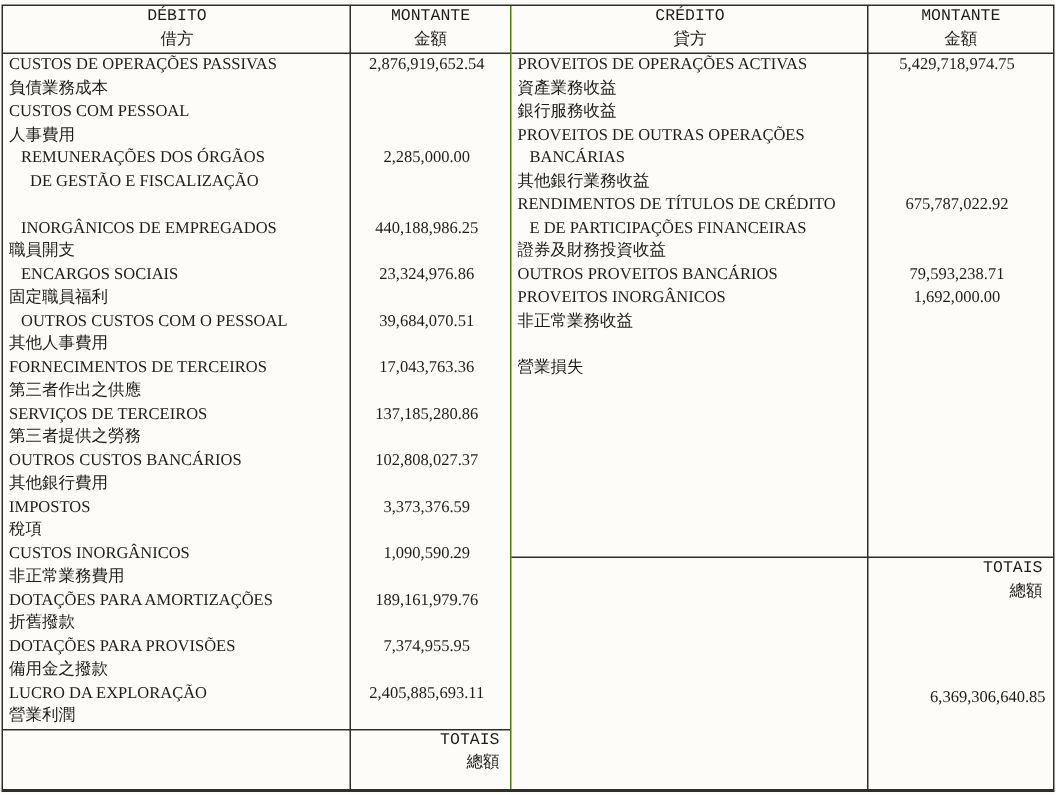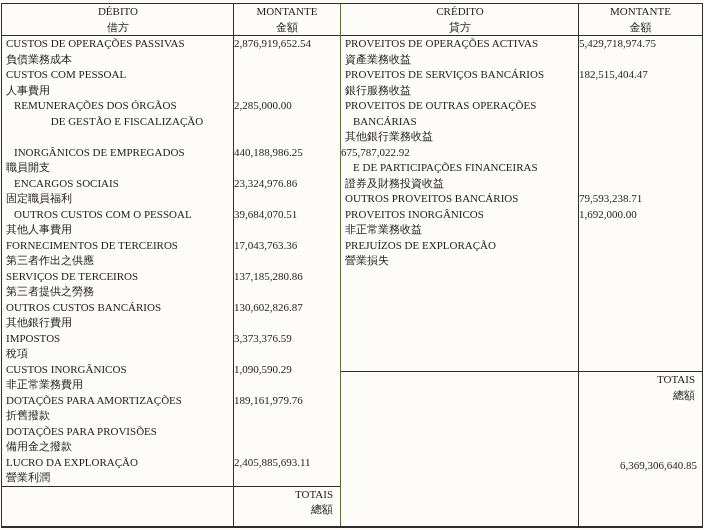--- a/index.html
+++ b/index.html
@@ -20,29 +20,29 @@
   
   .half::after{content:"";position:absolute;top:0;bottom:0;width:1px;background:#2e2e2e;}
   .half.debit::after{right:106px;}
   .half.credit::after{right:123px;}
 
   .hdr{display:flex;border-bottom:1px solid #2e2e2e;}
   .hdr .hcell{text-align:center;}
   .hdr .hlbl{flex:1;min-width:0;}
   .debit .hamt{flex:0 0 106px;}
   .credit .hamt{flex:0 0 123px;}
-  .hline{height:15.5px;line-height:15.5px;white-space:nowrap;overflow:hidden;}
+  .hline{height:15.5px;line-height:15.5px;white-space:nowrap;overflow:hidden;font-family:Liberation Mono, monospace;}
 
   .rows{display:flex;flex-direction:column;}
   .line{display:flex;height:15.5px;line-height:15.5px;white-space:nowrap;}
   .lbl{flex:1;min-width:0;overflow:hidden;}
   .i0{padding-left:4px;}
   .i1{padding-left:12px;}
-  .i2{padding-left:18px;text-align:center;}
-  .amt{box-sizing:border-box;text-align:left;padding-right:5px;overflow:hidden;}
+  .i2{padding-left:18px;}
+  .amt{box-sizing:border-box;text-align:center;padding-right:5px;overflow:hidden;}
   .debit .amt{flex:0 0 106px;}
   .credit .amt{flex:0 0 123px;}
 
   .filler{flex:1;}
 
   .totals{display:flex;border-top:1px solid #2e2e2e;flex-direction:column;}
   .tlbl{flex:1;min-width:0;text-align:right;padding-right:7px;}
   .tamt{box-sizing:border-box;display:flex;align-items:center;justify-content:flex-end;
         text-align:center;padding-right:5px;overflow:hidden;}
   .debit .tamt{flex:0 0 106px;}
@@ -145,21 +145,21 @@
     <div class="amt">137,185,280.86</div>
   </div>
 
   <div class="line">
     <div class="lbl i0">第三者提供之勞務</div>
     <div class="amt"></div>
   </div>
 
   <div class="line">
     <div class="lbl i0">OUTROS CUSTOS BANCÁRIOS</div>
-    <div class="amt">130,602,826.87</div>
+    <div class="amt">102,808,027.37</div>
   </div>
 
   <div class="line">
     <div class="lbl i0">其他銀行費用</div>
     <div class="amt"></div>
   </div>
 
   <div class="line">
     <div class="lbl i0">IMPOSTOS</div>
     <div class="amt">3,373,376.59</div>
@@ -185,20 +185,21 @@
     <div class="amt">189,161,979.76</div>
   </div>
 
   <div class="line">
     <div class="lbl i0">折舊撥款</div>
     <div class="amt"></div>
   </div>
 
   <div class="line">
     <div class="lbl i0">DOTAÇÕES PARA PROVISÕES</div>
+    <div class="amt">7,374,955.95</div>
   </div>
 
   <div class="line">
     <div class="lbl i0">備用金之撥款</div>
     <div class="amt"></div>
   </div>
 
   <div class="line">
     <div class="lbl i0">LUCRO DA EXPLORAÇÃO</div>
     <div class="amt">2,405,885,693.11</div>
@@ -234,24 +235,20 @@
   <div class="line">
     <div class="lbl i0">PROVEITOS DE OPERAÇÕES ACTIVAS</div>
     <div class="amt">5,429,718,974.75</div>
   </div>
 
   <div class="line">
     <div class="lbl i0">資產業務收益</div>
     <div class="amt"></div>
   </div>
 
-  <div class="line">
-    <div class="lbl i0">PROVEITOS DE SERVIÇOS BANCÁRIOS</div>
-    <div class="amt">182,515,404.47</div>
-  </div>
 
   <div class="line">
     <div class="lbl i0">銀行服務收益</div>
     <div class="amt"></div>
   </div>
 
   <div class="line">
     <div class="lbl i0">PROVEITOS DE OUTRAS OPERAÇÕES</div>
     <div class="amt"></div>
   </div>
@@ -260,20 +257,21 @@
     <div class="lbl i1">BANCÁRIAS</div>
     <div class="amt"></div>
   </div>
 
   <div class="line">
     <div class="lbl i0">其他銀行業務收益</div>
     <div class="amt"></div>
   </div>
 
   <div class="line">
+    <div class="lbl i0">RENDIMENTOS DE TÍTULOS DE CRÉDITO</div>
     <div class="amt">675,787,022.92</div>
   </div>
 
   <div class="line">
     <div class="lbl i1">E DE PARTICIPAÇÕES FINANCEIRAS</div>
     <div class="amt"></div>
   </div>
 
   <div class="line">
     <div class="lbl i0">證券及財務投資收益</div>
@@ -290,21 +288,20 @@
     <div class="lbl i0">PROVEITOS INORGÂNICOS</div>
     <div class="amt">1,692,000.00</div>
   </div>
 
   <div class="line">
     <div class="lbl i0">非正常業務收益</div>
     <div class="amt"></div>
   </div>
 
   <div class="line">
-    <div class="lbl i0">PREJUÍZOS DE EXPLORAÇÃO</div>
     <div class="amt"></div>
   </div>
 
   <div class="line">
     <div class="lbl i0">營業損失</div>
     <div class="amt"></div>
   </div>
 </div>
       <div class="filler"></div>
       <div class="totals">

